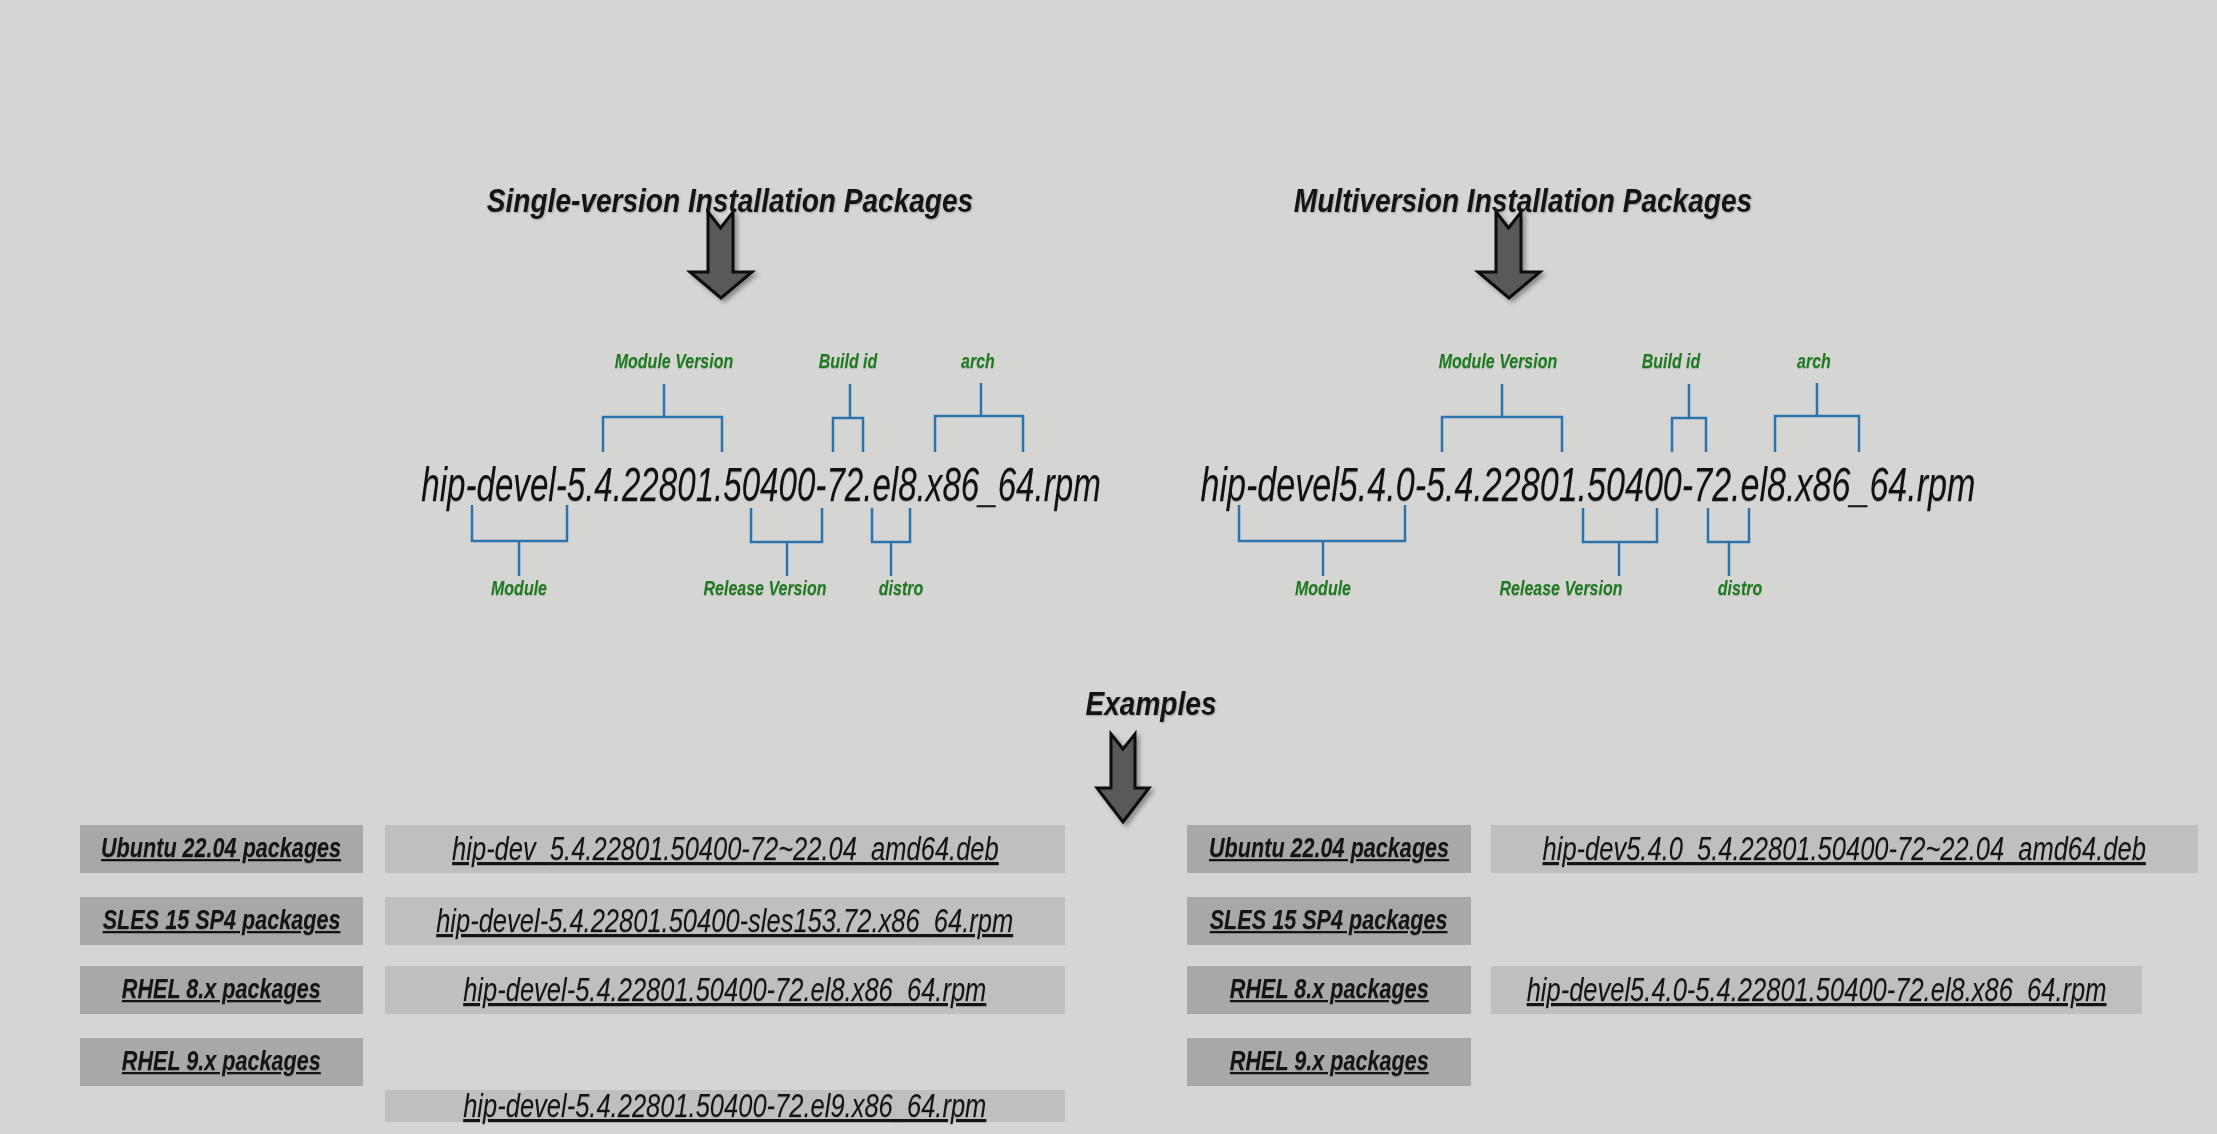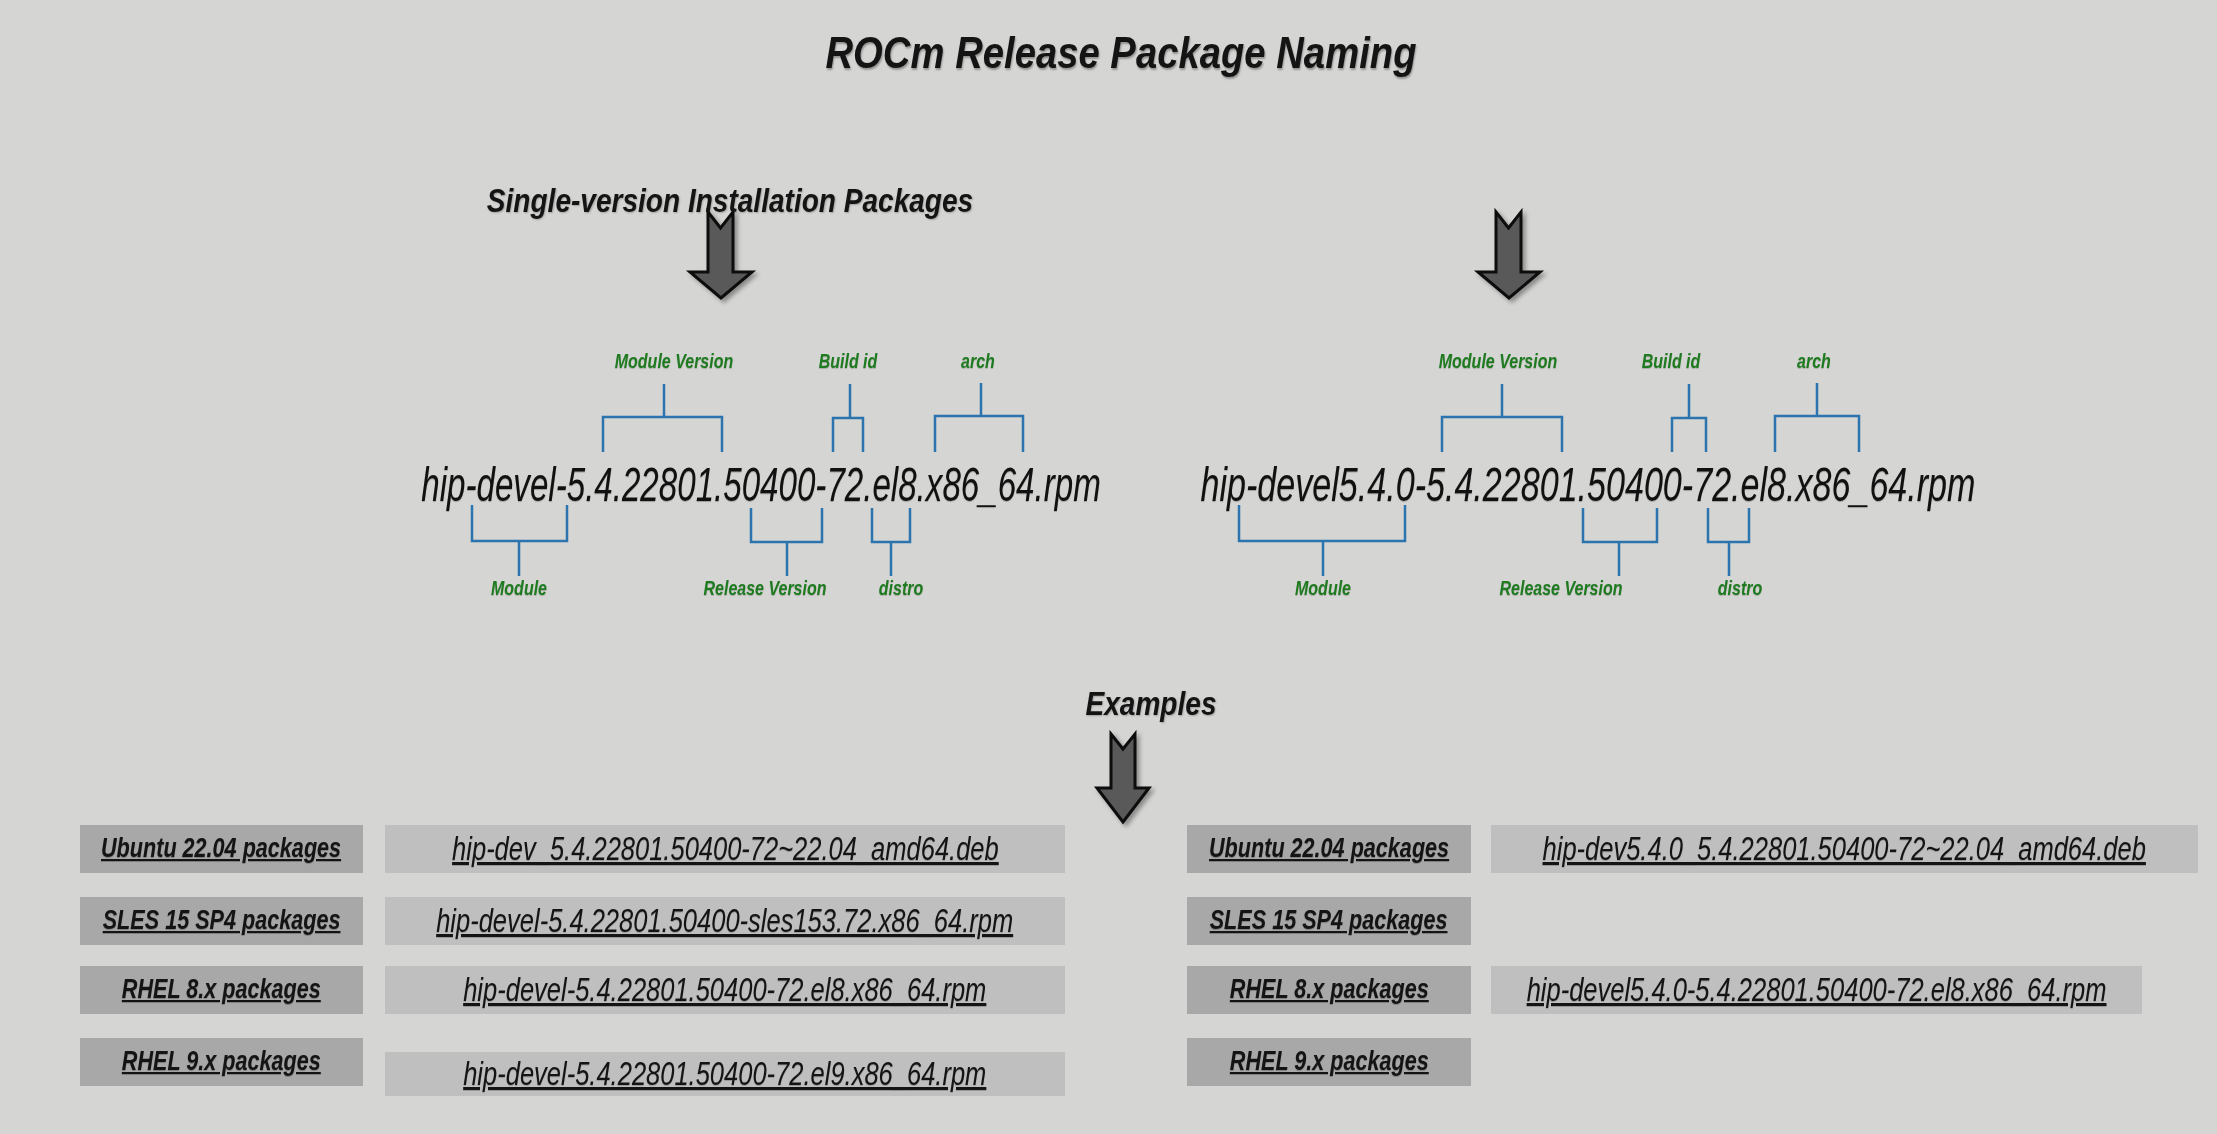--- a/index.html
+++ b/index.html
@@ -77,26 +77,26 @@
     <g class="brackets">
       <path d="M1502 384 V417 M1442 452 V417 H1562 V452
                M1689 384 V418 M1672 452 V418 H1706 V452
                M1817 383 V416 M1775 452 V416 H1859 V452
                M1239 505 V541 H1405 V505 M1323 541 V576
                M1583 508 V542 H1657 V508 M1619 542 V576
                M1708 508 V542 H1749 V508 M1729 542 V576"></path>
     </g>
   </svg>
 
-  <div class="abs cx title" style="left:1121px; top:28px">
-    <span class="cond" style="--sx:.85">ROCm Release Package Naming</span>
-  </div>
 
   <div class="abs cx h-sec" style="left:730px; top:183px">
     <span class="cond" style="--sx:.85">Single-version Installation Packages</span>
+  </div>
+  <div class="abs cx h-sec" style="left:1523px; top:183px">
+    <span class="cond" style="--sx:.85">Multiversion Installation Packages</span>
   </div>
 
   <div class="abs cx green" style="left:674px; top:350px">
     <span class="cond" style="--sx:.8">Module Version</span>
   </div>
   <div class="abs cx green" style="left:848px; top:350px">
     <span class="cond" style="--sx:.8">Build id</span>
   </div>
   <div class="abs cx green" style="left:978px; top:350px">
     <span class="cond" style="--sx:.8">arch</span>
@@ -157,21 +157,21 @@
   <div class="abs box lbox" style="left:80px; top:966px; width:283px; height:48px">
     <span class="cond" style="--sx:.8">RHEL 8.x packages</span>
   </div>
   <div class="abs box vbox" style="left:385px; top:966px; width:680px; height:48px">
     <span class="cond" style="--sx:.75">hip-devel-5.4.22801.50400-72.el8.x86_64.rpm</span>
   </div>
 
   <div class="abs box lbox" style="left:80px; top:1038px; width:283px; height:48px">
     <span class="cond" style="--sx:.8">RHEL 9.x packages</span>
   </div>
-  <div class="abs box vbox" style="left:385px; top:1052px; width:680px; height:44px">
+  <div class="abs box vbox" style="left:385px; top:1090px; width:680px; height:32px">
     <span class="cond" style="--sx:.75">hip-devel-5.4.22801.50400-72.el9.x86_64.rpm</span>
   </div>
 
   <div class="abs box lbox" style="left:1187px; top:825px; width:284px; height:48px">
     <span class="cond" style="--sx:.8">Ubuntu 22.04 packages</span>
   </div>
   <div class="abs box vbox" style="left:1491px; top:825px; width:707px; height:48px">
     <span class="cond" style="--sx:.75">hip-dev5.4.0_5.4.22801.50400-72~22.04_amd64.deb</span>
   </div>
 

